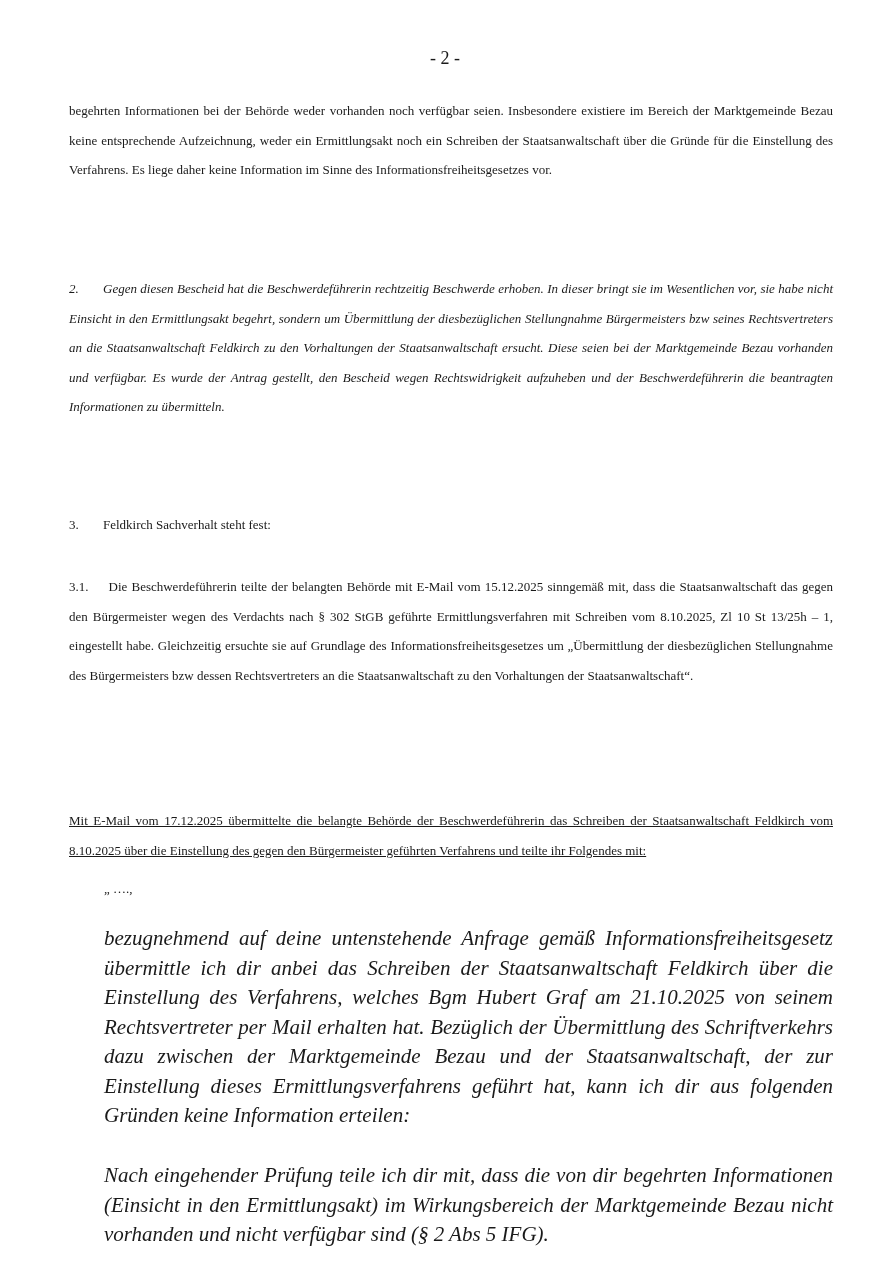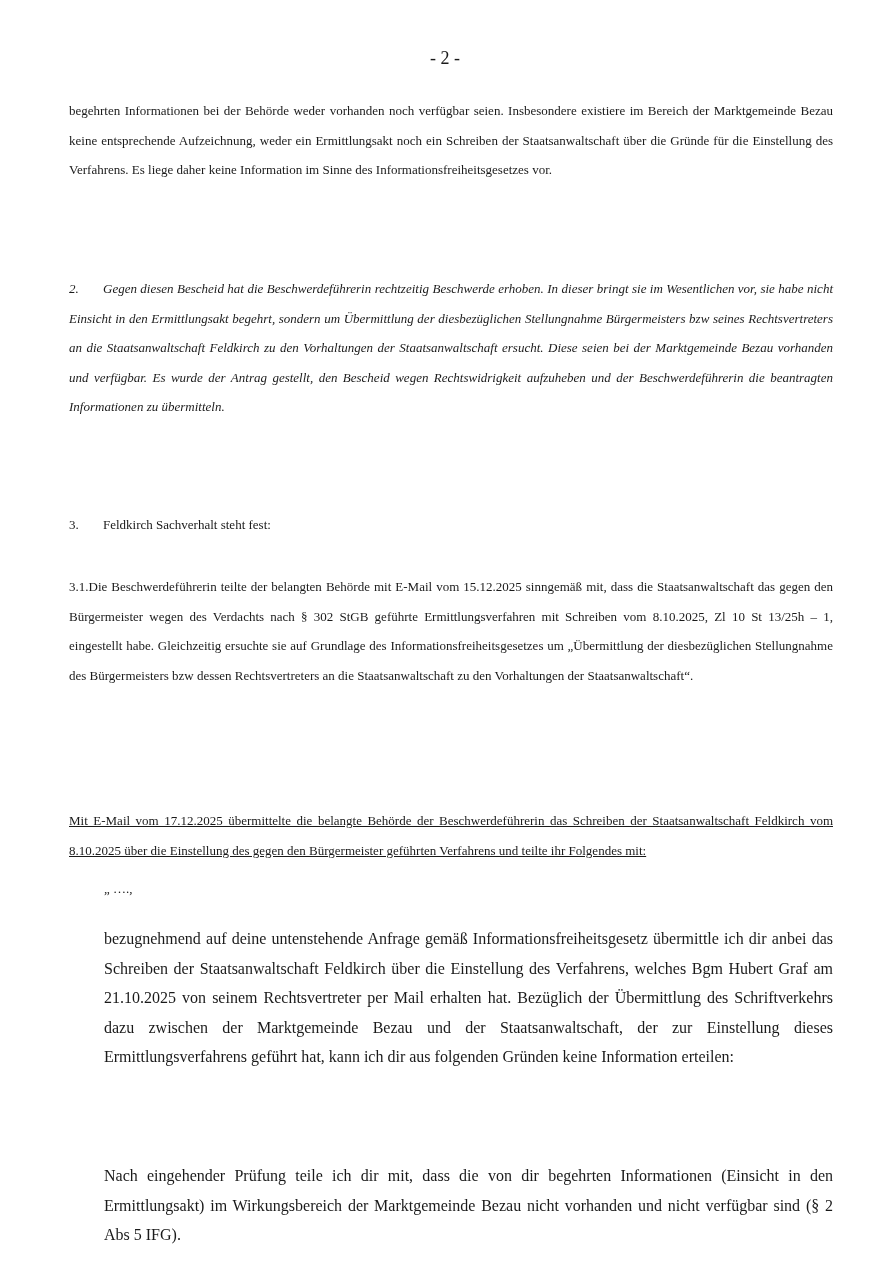--- a/index.html
+++ b/index.html
@@ -16,27 +16,27 @@
     font-size: 13px; line-height: 29.5px; text-align: justify;
   }
   .para { margin: 0; }
   .p1 { top: 96px; }
   .p2 { top: 274px; font-style: italic; }
   .p3 { top: 510px; }
   .p31 { top: 572px; }
   .p4 { top: 806px; text-decoration: underline; }
   .quote {
     position: absolute; left: 104px; width: 729px;
-    font-size: 16px; line-height: 29.5px; text-align: justify; 
+    font-size: 21px; line-height: 29.5px; text-align: justify; font-style: italic;
   }
   .q-open { top: 880px; font-style: normal; font-size: 13px; line-height: 18px; }
   .q1 { top: 924px; }
   .q2 { top: 1161px; }
   .num { display: inline-block; width: 34px; }
-  .num31 { display: inline; margin-right: 0; }
+  .num31 { display: inline; margin-right: 20px; }
 </style>
 </head>
 <body>
 
 <div class="page-number">- 2 -</div>
 
 <p class="body-text para p1">begehrten Informationen bei der Behörde weder vorhanden noch verfügbar seien. Insbesondere existiere im Bereich der Marktgemeinde Bezau keine entsprechende Aufzeichnung, weder ein Ermittlungsakt noch ein Schreiben der Staatsanwaltschaft über die Gründe für die Einstellung des Verfahrens. Es liege daher keine Information im Sinne des Informationsfreiheitsgesetzes vor.</p>
 
 <p class="body-text para p2"><span class="num">2.</span><span>Gegen diesen Bescheid hat die Beschwerdeführerin rechtzeitig Beschwerde erhoben. In dieser bringt sie im Wesentlichen vor, sie habe nicht Einsicht in den Ermittlungsakt begehrt, sondern um Übermittlung der diesbezüglichen Stellungnahme Bürgermeisters bzw seines Rechtsvertreters an die Staatsanwaltschaft Feldkirch zu den Vorhaltungen der Staatsanwaltschaft ersucht. Diese seien bei der Marktgemeinde Bezau vorhanden und verfügbar. Es wurde der Antrag gestellt, den Bescheid wegen Rechtswidrigkeit aufzuheben und der Beschwerdeführerin die beantragten Informationen zu übermitteln.</span></p>
 

